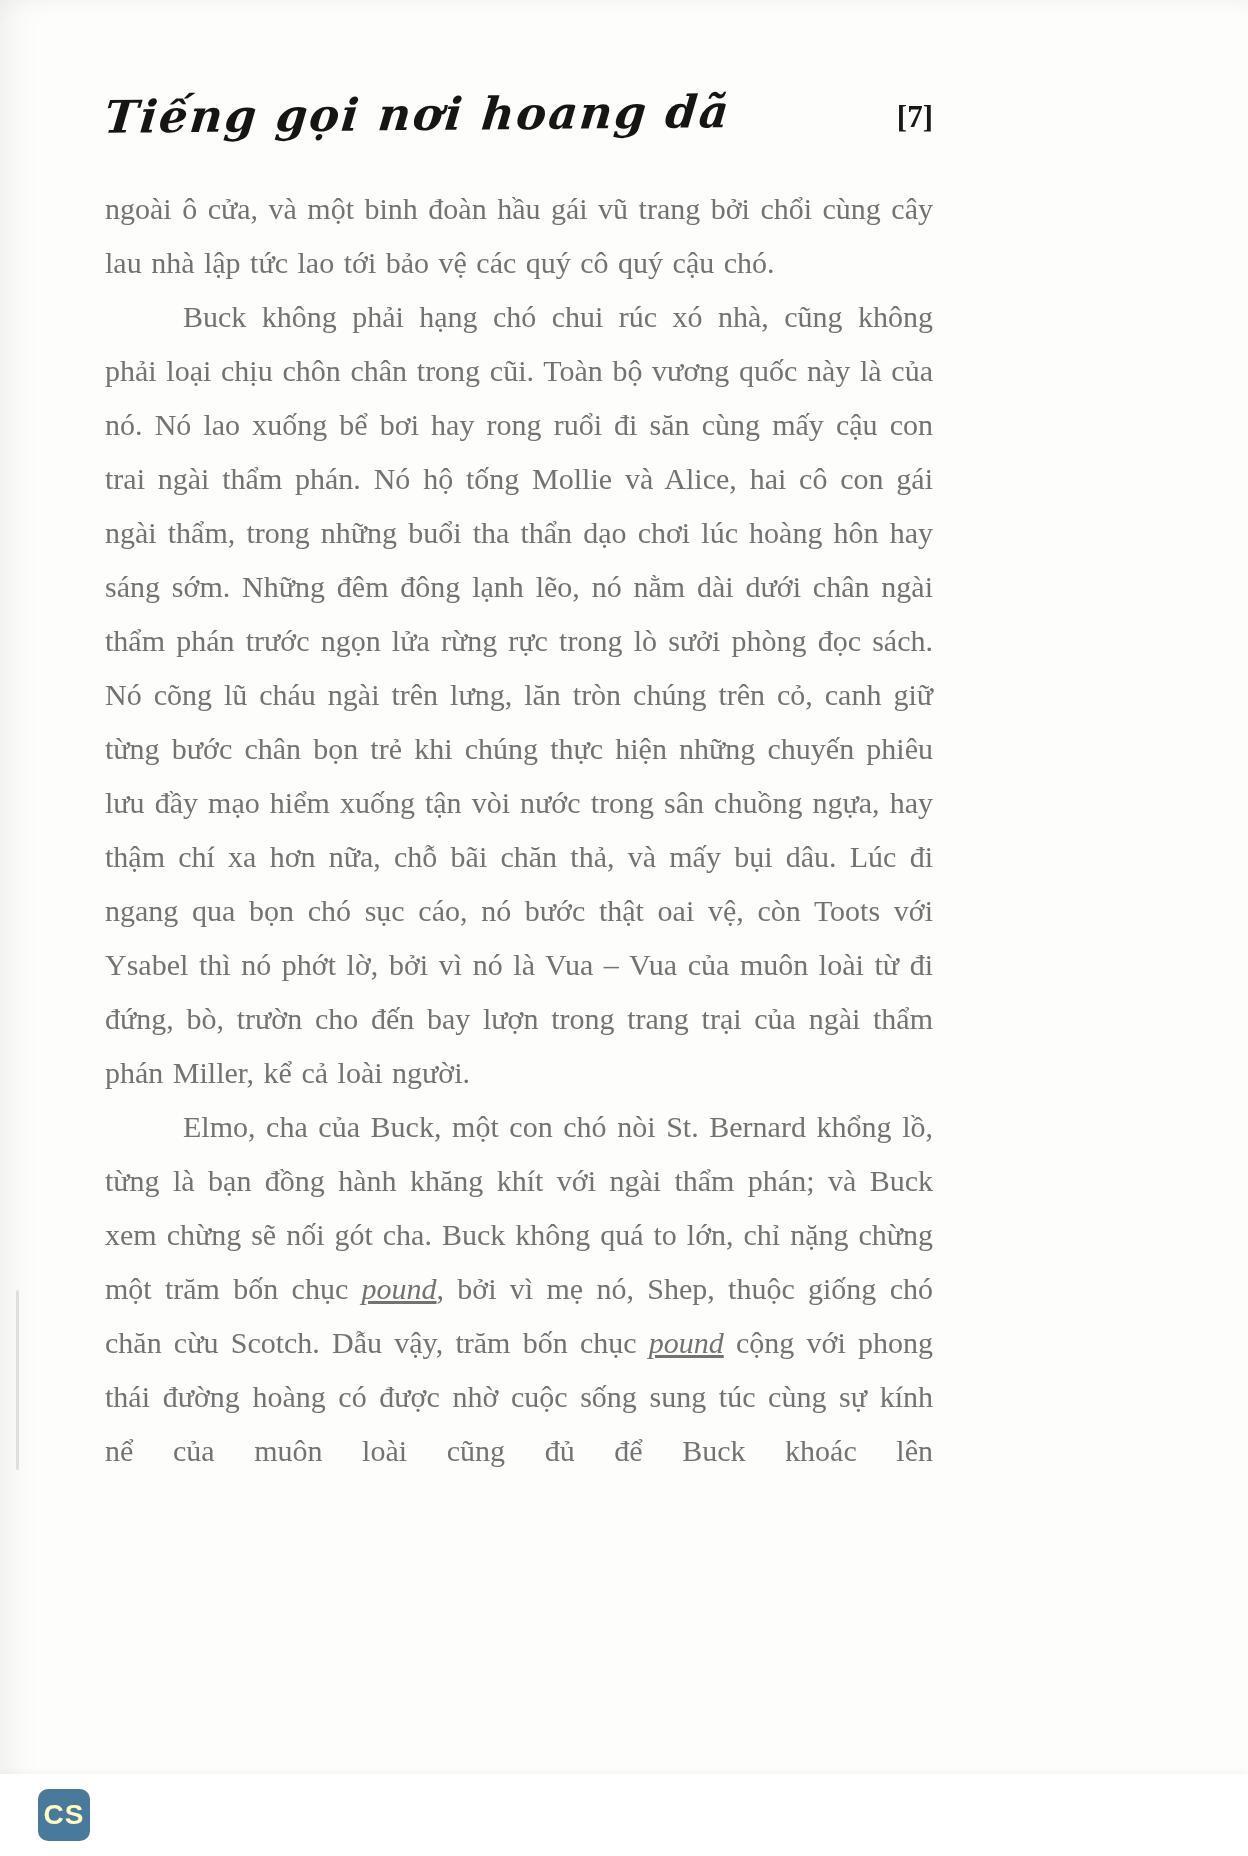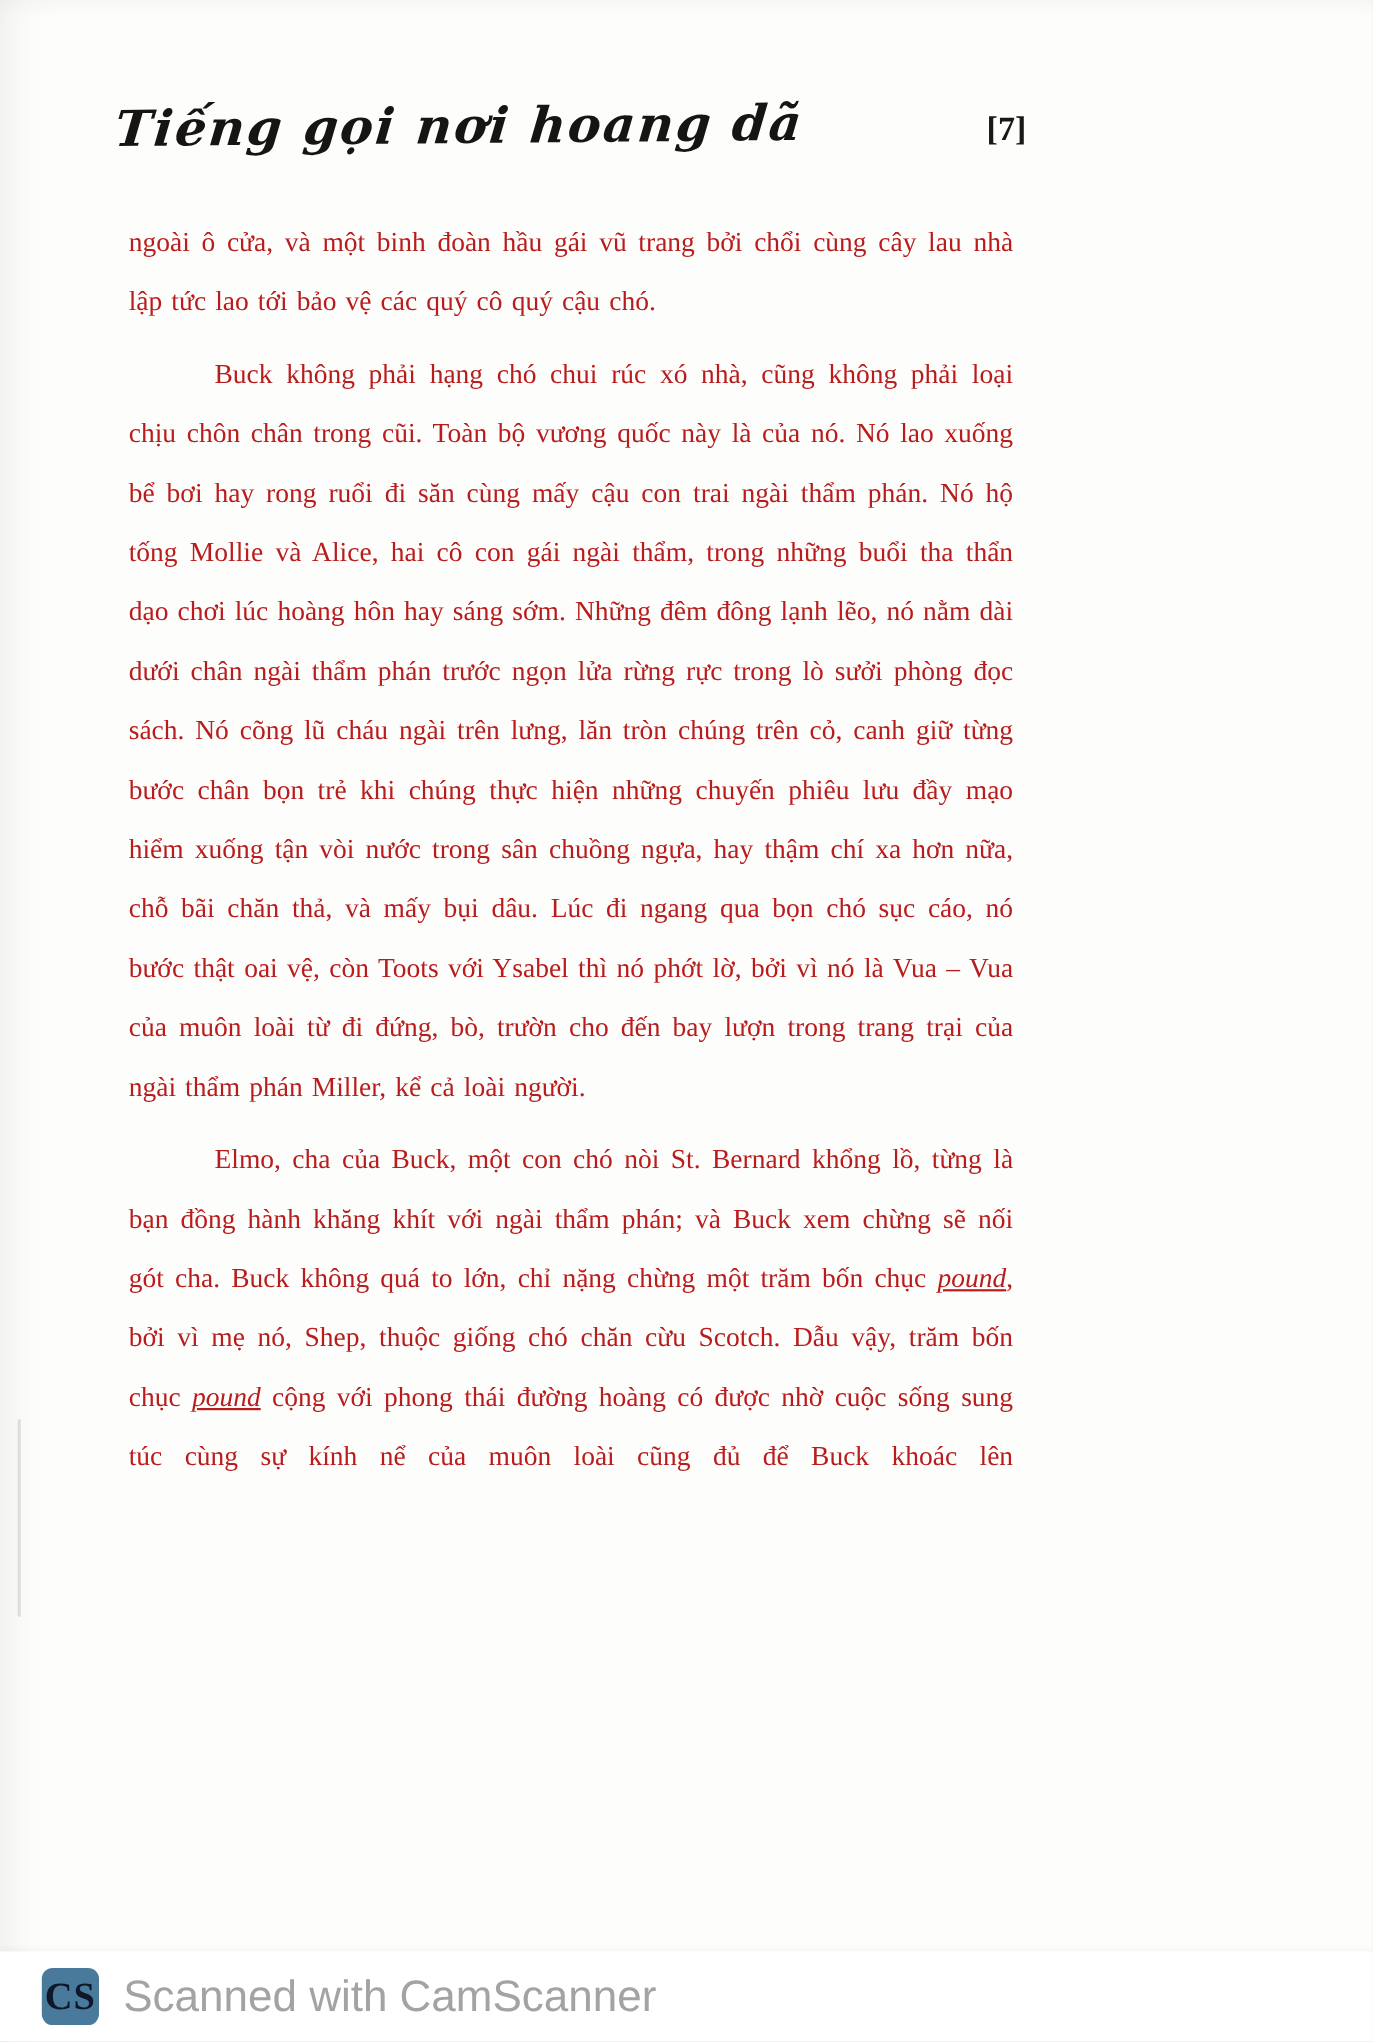--- a/index.html
+++ b/index.html
@@ -44,26 +44,26 @@
     color: #1a1815;
     padding-bottom: 6px;
   }
   .page-body {
     position: absolute;
     top: 182px;
     left: 105px;
     width: 828px;
   }
   .para {
-    margin: 12px;
-    font-size: 25px;
+    margin: 0;
+    font-size: 30px;
     line-height: 54px;
     text-align: justify;
     word-spacing: 2px;
-    color: #b91c1c;
+    color: #737373;
   }
   .para.indent { text-indent: 78px; }
   .para.justify-last { text-align-last: justify; }
   .para em {
     font-style: italic;
     text-decoration: underline;
   }
   .scan-footer {
     position: absolute;
     left: 0;
@@ -77,24 +77,24 @@
   }
   .cs-logo {
     display: flex;
     align-items: center;
     justify-content: center;
     width: 52px;
     height: 52px;
     margin-left: 38px;
     border-radius: 10px;
     background: #4a7a9b;
-    color: #0f172a;
-    font-family: Liberation Serif, serif;
+    color: #fef9c3;
+    font-family: Liberation Sans, sans-serif;
     font-weight: bold;
-    font-size: 35px;
+    font-size: 28px;
     letter-spacing: 1px;
   }
   .scan-text {
     margin-left: 22px;
     font-family: "Liberation Sans", sans-serif;
     font-size: 40px;
     color: #a3a3a3;
   }
   
   .scan-edge-mark {
@@ -121,16 +121,15 @@
 
   <p class="para"><span>ngoài ô cửa, và một binh đoàn hầu gái vũ trang bởi chổi cùng cây lau nhà lập tức lao tới bảo vệ các quý cô quý cậu chó.</span></p>
       <p class="para indent"><span>Buck không phải hạng chó chui rúc xó nhà, cũng không phải loại chịu chôn chân trong cũi. Toàn bộ vương quốc này là của nó. Nó lao xuống bể bơi hay rong ruổi đi săn cùng mấy cậu con trai ngài thẩm phán. Nó hộ tống Mollie và Alice, hai cô con gái ngài thẩm, trong những buổi tha thẩn dạo chơi lúc hoàng hôn hay sáng sớm. Những đêm đông lạnh lẽo, nó nằm dài dưới chân ngài thẩm phán trước ngọn lửa rừng rực trong lò sưởi phòng đọc sách. Nó cõng lũ cháu ngài trên lưng, lăn tròn chúng trên cỏ, canh giữ từng bước chân bọn trẻ khi chúng thực hiện những chuyến phiêu lưu đầy mạo hiểm xuống tận vòi nước trong sân chuồng ngựa, hay thậm chí xa hơn nữa, chỗ bãi chăn thả, và mấy bụi dâu. Lúc đi ngang qua bọn chó sục cáo, nó bước thật oai vệ, còn Toots với Ysabel thì nó phớt lờ, bởi vì nó là Vua – Vua của muôn loài từ đi đứng, bò, trườn cho đến bay lượn trong trang trại của ngài thẩm phán Miller, kể cả loài người.</span></p>
       <p class="para indent justify-last"><span>Elmo, cha của Buck, một con chó nòi St. Bernard khổng lồ, từng là bạn đồng hành khăng khít với ngài thẩm phán; và Buck xem chừng sẽ nối gót cha. Buck không quá to lớn, chỉ nặng chừng một trăm bốn chục </span><em>pound</em><span>, bởi vì mẹ nó, Shep, thuộc giống chó chăn cừu Scotch. Dẫu vậy, trăm bốn chục </span><em>pound</em><span> cộng với phong thái đường hoàng có được nhờ cuộc sống sung túc cùng sự kính nể của muôn loài cũng đủ để Buck khoác lên</span></p>
     </main>
 
   <div class="scan-edge-mark"></div>
 
   <footer class="scan-footer">
     <span class="cs-logo" style="background: rgb(74, 122, 155);">CS</span>
-    <span class="scan-text" style="color: rgb(163, 163, 163);">Scanned with CamScanner</span>
   </footer>
 
 </div>
 
 </body></html>

